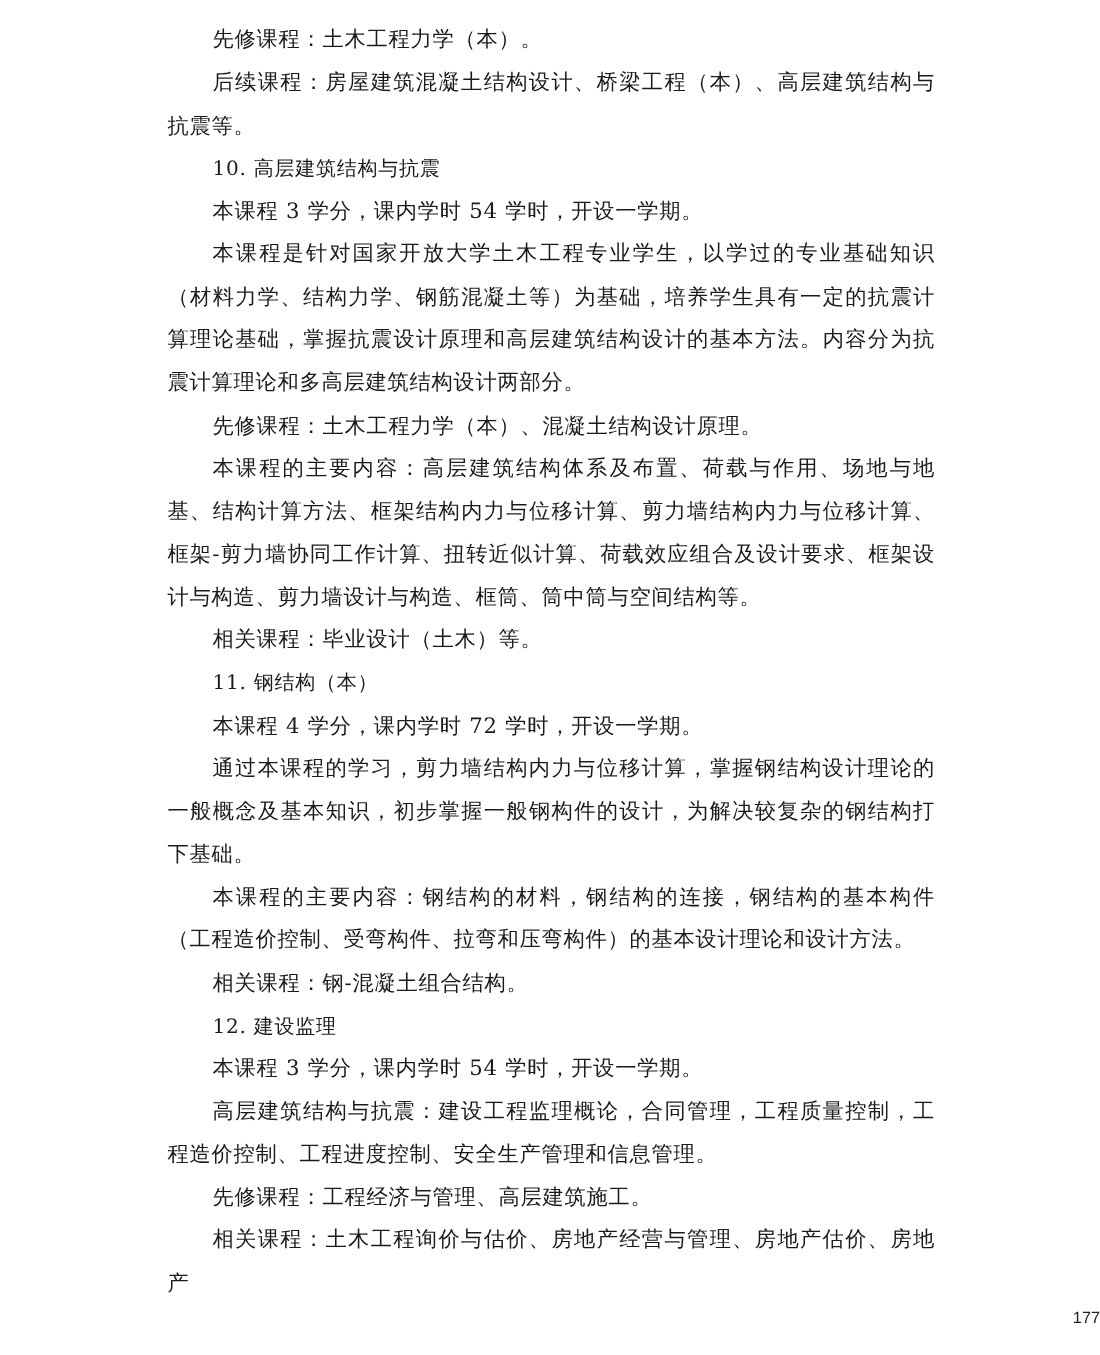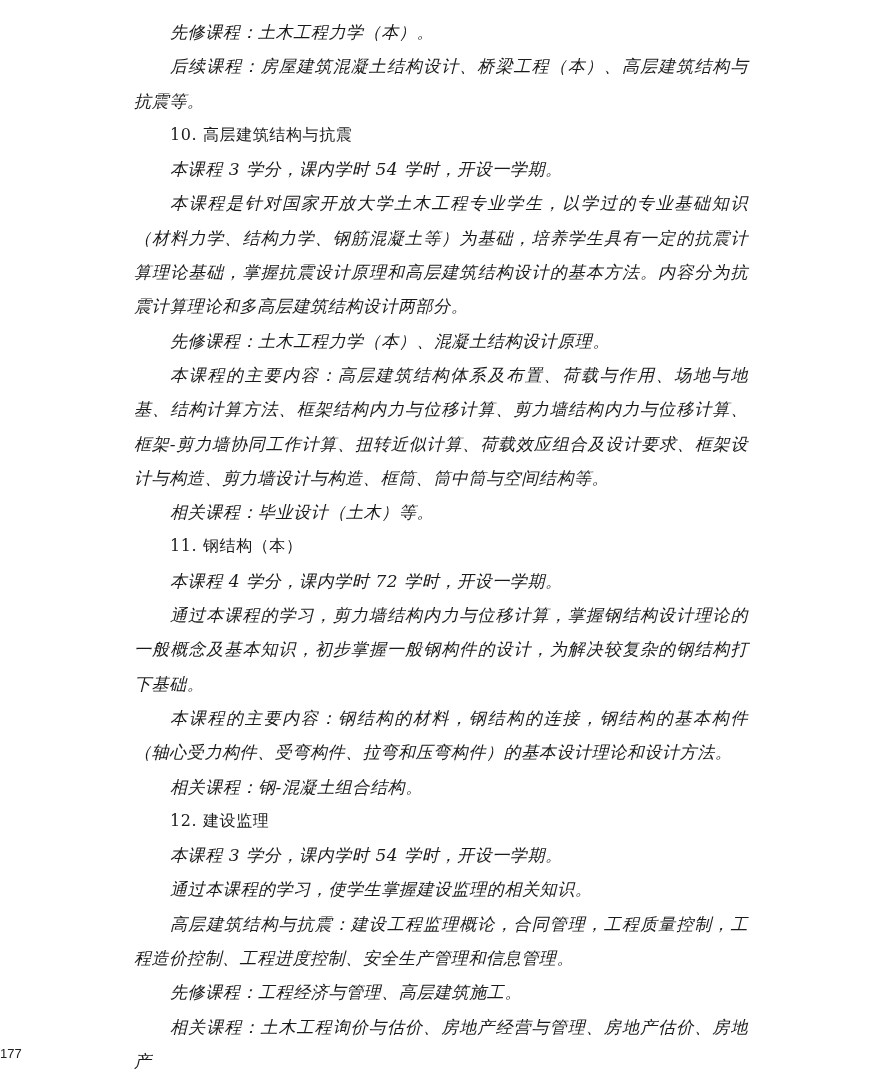--- a/index.html
+++ b/index.html
@@ -21,61 +21,59 @@
       top: 15px;
       width: 614px;
     }
     .para {
       font-size: 17px;
       line-height: 34.3px;
       margin: 0;
       text-align: justify;
       letter-spacing: 0.6px;
       word-break: break-all;
-      font-style: italic;
     }
     .para.indent {
       text-indent: 36px;
     }
     .heading {
       font-size: 16px;
       line-height: 34.3px;
       margin: 0;
       padding-left: 36px;
       letter-spacing: 0.6px;
     }
     .page-number {
       position: absolute;
       left: 0;
       width: 880px;
       top: 1046px;
-      text-align: left;
+      text-align: right;
       font-family: "Liberation Sans", sans-serif;
       font-size: 13px;
       color: #222;
     }
   </style>
 </head>
 <body>
 
 <div class="page">
   <p class="para indent">先修课程：土木工程力学（本）。</p>
   <p class="para indent">后续课程：房屋建筑混凝土结构设计、桥梁工程（本）、高层建筑结构与抗震等。</p>
   <p class="heading">10. 高层建筑结构与抗震</p>
   <p class="para indent">本课程 3 学分，课内学时 54 学时，开设一学期。</p>
   <p class="para indent">本课程是针对国家开放大学土木工程专业学生，以学过的专业基础知识（材料力学、结构力学、钢筋混凝土等）为基础，培养学生具有一定的抗震计算理论基础，掌握抗震设计原理和高层建筑结构设计的基本方法。内容分为抗震计算理论和多高层建筑结构设计两部分。</p>
   <p class="para indent">先修课程：土木工程力学（本）、混凝土结构设计原理。</p>
   <p class="para indent">本课程的主要内容：高层建筑结构体系及布置、荷载与作用、场地与地基、结构计算方法、框架结构内力与位移计算、剪力墙结构内力与位移计算、框架-剪力墙协同工作计算、扭转近似计算、荷载效应组合及设计要求、框架设计与构造、剪力墙设计与构造、框筒、筒中筒与空间结构等。</p>
   <p class="para indent">相关课程：毕业设计（土木）等。</p>
   <p class="heading">11. 钢结构（本）</p>
   <p class="para indent">本课程 4 学分，课内学时 72 学时，开设一学期。</p>
   <p class="para indent">通过本课程的学习，剪力墙结构内力与位移计算，掌握钢结构设计理论的一般概念及基本知识，初步掌握一般钢构件的设计，为解决较复杂的钢结构打下基础。</p>
-  <p class="para indent">本课程的主要内容：钢结构的材料，钢结构的连接，钢结构的基本构件（轴心受力构件、受弯构件、拉弯和压弯构件）的基本设计理论和设计方法。</p>
+  <p class="para indent">本课程的主要内容：钢结构的材料，钢结构的连接，钢结构的基本构件（工程造价控制、受弯构件、拉弯和压弯构件）的基本设计理论和设计方法。</p>
   <p class="para indent">相关课程：钢-混凝土组合结构。</p>
   <p class="heading">12. 建设监理</p>
   <p class="para indent">本课程 3 学分，课内学时 54 学时，开设一学期。</p>
-  <p class="para indent">通过本课程的学习，使学生掌握建设监理的相关知识。</p>
   <p class="para indent">高层建筑结构与抗震：建设工程监理概论，合同管理，工程质量控制，工程造价控制、工程进度控制、安全生产管理和信息管理。</p>
   <p class="para indent">先修课程：工程经济与管理、高层建筑施工。</p>
   <p class="para indent">相关课程：土木工程询价与估价、房地产经营与管理、房地产估价、房地产</p>
 </div>
 
 <div class="page-number">177</div>
 
 </body></html>

